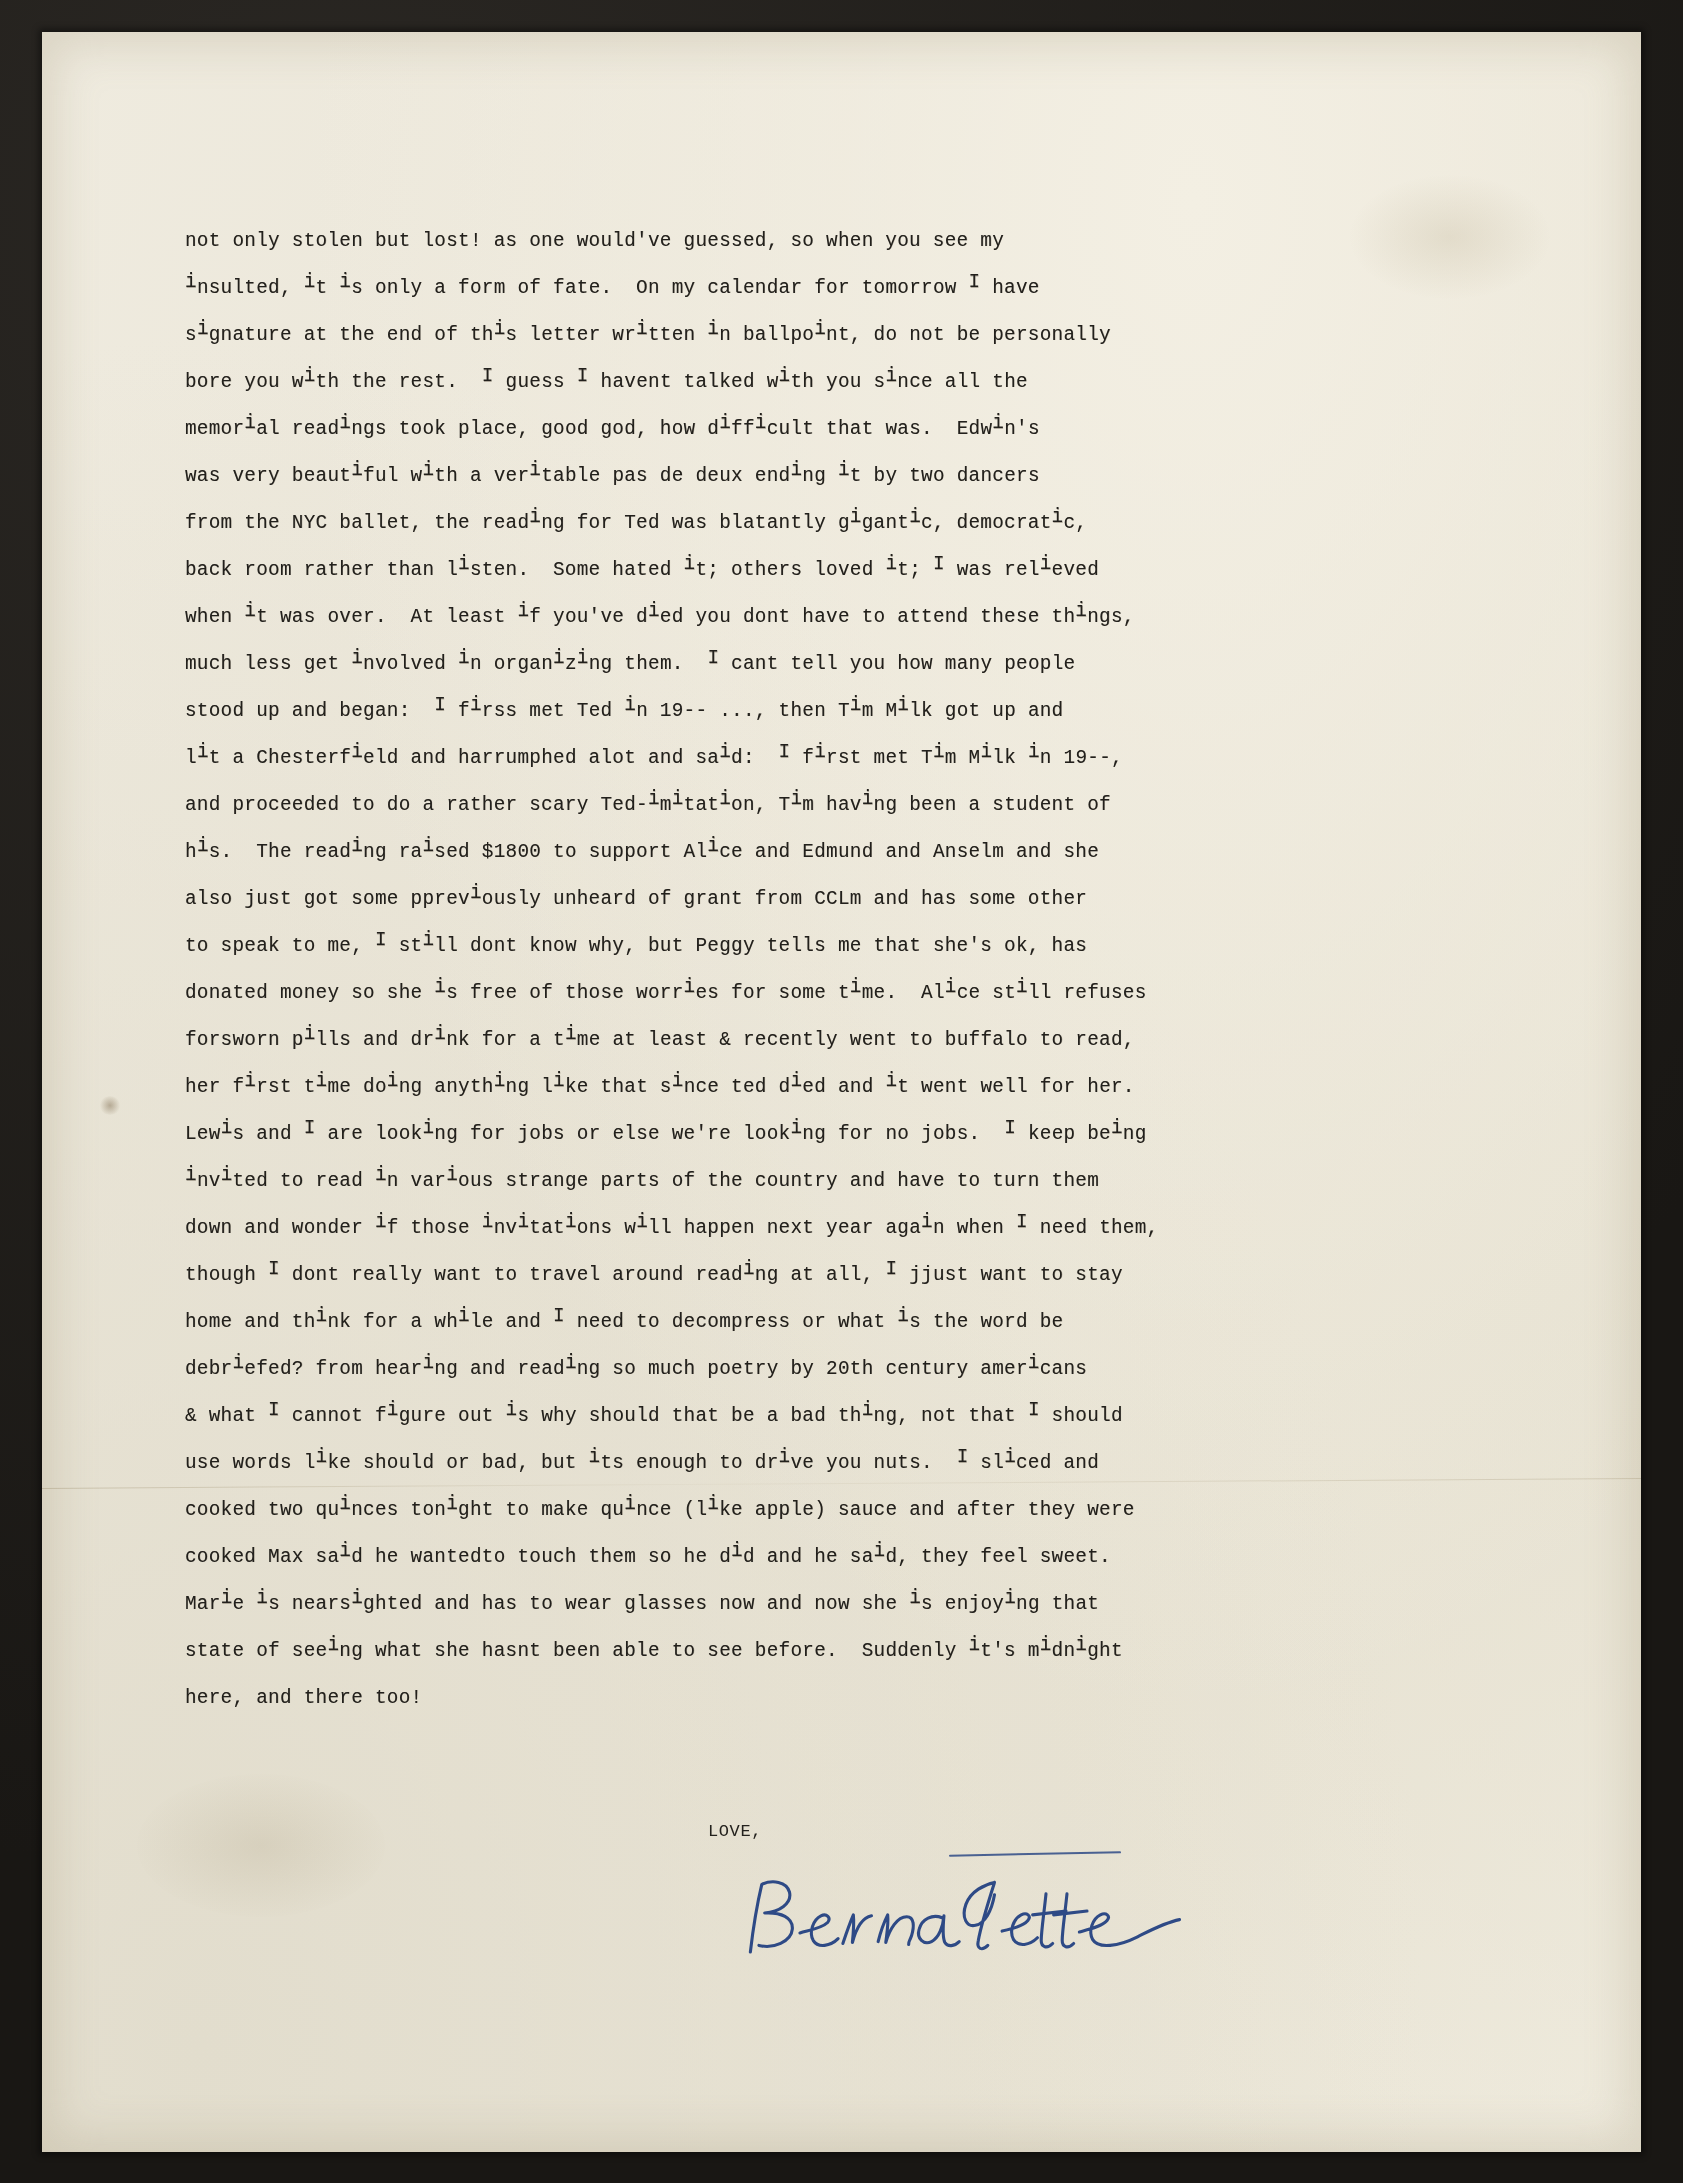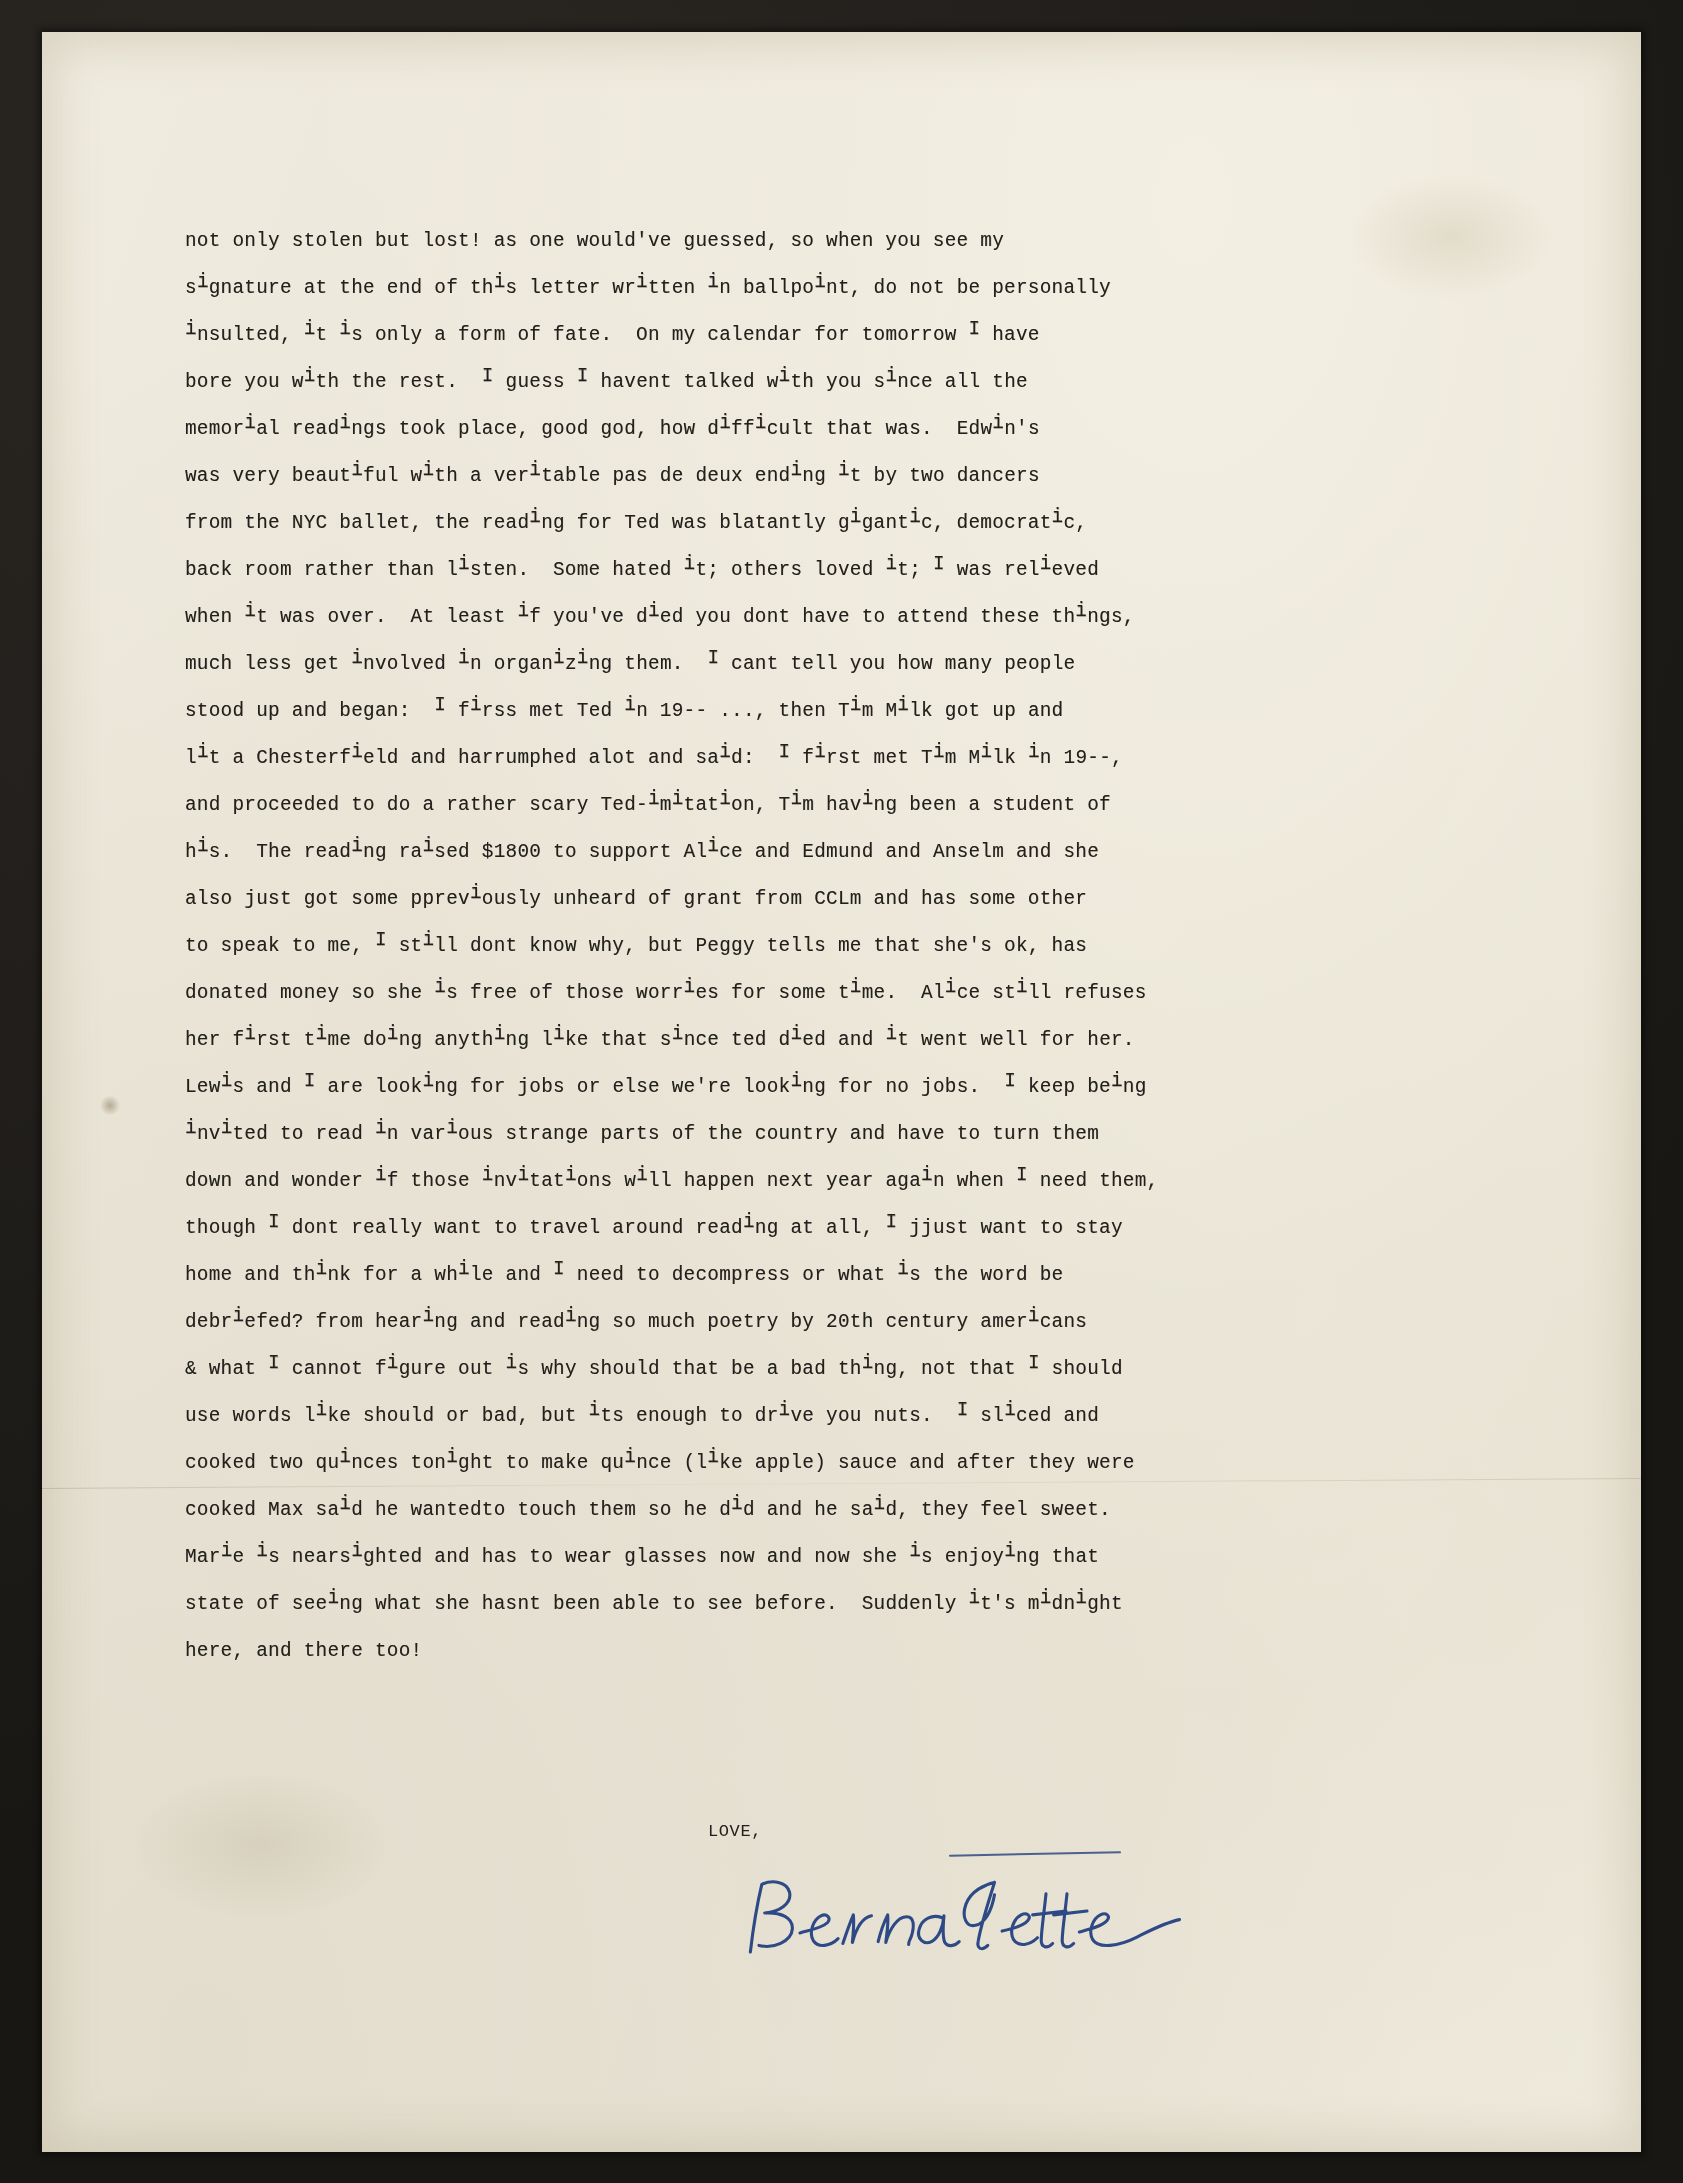--- a/index.html
+++ b/index.html
@@ -128,36 +128,37 @@
 
   <div id="paper">
 
     <div class="blotch" id="blotch-b"></div>
     <div class="blotch" id="blotch-c"></div>
     <div class="blotch" id="blotch-a"></div>
     <div id="crease"></div>
 
     <div id="letter-body">
         <span class="ln">not only stolen but lost! as one would've guessed, so when you see my</span>
+        <span class="ln"><sup class="r">i</sup>nsulted, <sup class="r">i</sup>t <sup class="r">i</sup>s only a form of fate.  On my calendar for tomorrow <sup class="r">I</sup> have</span>
         <span class="ln">s<sup class="r">i</sup>gnature at the end of th<sup class="r">i</sup>s letter wr<sup class="r">i</sup>tten <sup class="r">i</sup>n ballpo<sup class="r">i</sup>nt, do not be personally</span>
-        <span class="ln"><sup class="r">i</sup>nsulted, <sup class="r">i</sup>t <sup class="r">i</sup>s only a form of fate.  On my calendar for tomorrow <sup class="r">I</sup> have</span>
         <span class="ln">bore you w<sup class="r">i</sup>th the rest.  <sup class="r">I</sup> guess <sup class="r">I</sup> havent talked w<sup class="r">i</sup>th you s<sup class="r">i</sup>nce all the</span>
         <span class="ln">memor<sup class="r">i</sup>al read<sup class="r">i</sup>ngs took place, good god, how d<sup class="r">i</sup>ff<sup class="r">i</sup>cult that was.  Edw<sup class="r">i</sup>n's</span>
         <span class="ln">was very beaut<sup class="r">i</sup>ful w<sup class="r">i</sup>th a ver<sup class="r">i</sup>table pas de deux end<sup class="r">i</sup>ng <sup class="r">i</sup>t by two dancers</span>
         <span class="ln">from the NYC ballet, the read<sup class="r">i</sup>ng for Ted was blatantly g<sup class="r">i</sup>gant<sup class="r">i</sup>c, democrat<sup class="r">i</sup>c,</span>
         <span class="ln">back room rather than l<sup class="r">i</sup>sten.  Some hated <sup class="r">i</sup>t; others loved <sup class="r">i</sup>t; <sup class="r">I</sup> was rel<sup class="r">i</sup>eved</span>
         <span class="ln">when <sup class="r">i</sup>t was over.  At least <sup class="r">i</sup>f you've d<sup class="r">i</sup>ed you dont have to attend these th<sup class="r">i</sup>ngs,</span>
         <span class="ln">much less get <sup class="r">i</sup>nvolved <sup class="r">i</sup>n organ<sup class="r">i</sup>z<sup class="r">i</sup>ng them.  <sup class="r">I</sup> cant tell you how many people</span>
         <span class="ln">stood up and began:  <sup class="r">I</sup> f<sup class="r">i</sup>rss met Ted <sup class="r">i</sup>n 19-- ..., then T<sup class="r">i</sup>m M<sup class="r">i</sup>lk got up and</span>
         <span class="ln">l<sup class="r">i</sup>t a Chesterf<sup class="r">i</sup>eld and harrumphed alot and sa<sup class="r">i</sup>d:  <sup class="r">I</sup> f<sup class="r">i</sup>rst met T<sup class="r">i</sup>m M<sup class="r">i</sup>lk <sup class="r">i</sup>n 19--,</span>
         <span class="ln">and proceeded to do a rather scary Ted-<sup class="r">i</sup>m<sup class="r">i</sup>tat<sup class="r">i</sup>on, T<sup class="r">i</sup>m hav<sup class="r">i</sup>ng been a student of</span>
         <span class="ln">h<sup class="r">i</sup>s.  The read<sup class="r">i</sup>ng ra<sup class="r">i</sup>sed $1800 to support Al<sup class="r">i</sup>ce and Edmund and Anselm and she</span>
         <span class="ln">also just got some pprev<sup class="r">i</sup>ously unheard of grant from CCLm and has some other</span>
         <span class="ln">to speak to me, <sup class="r">I</sup> st<sup class="r">i</sup>ll dont know why, but Peggy tells me that she's ok, has</span>
         <span class="ln">donated money so she <sup class="r">i</sup>s free of those worr<sup class="r">i</sup>es for some t<sup class="r">i</sup>me.  Al<sup class="r">i</sup>ce st<sup class="r">i</sup>ll refuses</span>
+        <span class="ln">forsworn p<sup class="r">i</sup>lls and dr<sup class="r">i</sup>nk for a t<sup class="r">i</sup>me at least &amp; recently went to buffalo to read,</span>
         <span class="ln">her f<sup class="r">i</sup>rst t<sup class="r">i</sup>me do<sup class="r">i</sup>ng anyth<sup class="r">i</sup>ng l<sup class="r">i</sup>ke that s<sup class="r">i</sup>nce ted d<sup class="r">i</sup>ed and <sup class="r">i</sup>t went well for her.</span>
         <span class="ln">Lew<sup class="r">i</sup>s and <sup class="r">I</sup> are look<sup class="r">i</sup>ng for jobs or else we're look<sup class="r">i</sup>ng for no jobs.  <sup class="r">I</sup> keep be<sup class="r">i</sup>ng</span>
         <span class="ln"><sup class="r">i</sup>nv<sup class="r">i</sup>ted to read <sup class="r">i</sup>n var<sup class="r">i</sup>ous strange parts of the country and have to turn them</span>
         <span class="ln">down and wonder <sup class="r">i</sup>f those <sup class="r">i</sup>nv<sup class="r">i</sup>tat<sup class="r">i</sup>ons w<sup class="r">i</sup>ll happen next year aga<sup class="r">i</sup>n when <sup class="r">I</sup> need them,</span>
         <span class="ln">though <sup class="r">I</sup> dont really want to travel around read<sup class="r">i</sup>ng at all, <sup class="r">I</sup> jjust want to stay</span>
         <span class="ln">home and th<sup class="r">i</sup>nk for a wh<sup class="r">i</sup>le and <sup class="r">I</sup> need to decompress or what <sup class="r">i</sup>s the word be</span>
         <span class="ln">debr<sup class="r">i</sup>efed? from hear<sup class="r">i</sup>ng and read<sup class="r">i</sup>ng so much poetry by 20th century amer<sup class="r">i</sup>cans</span>
         <span class="ln">&amp; what <sup class="r">I</sup> cannot f<sup class="r">i</sup>gure out <sup class="r">i</sup>s why should that be a bad th<sup class="r">i</sup>ng, not that <sup class="r">I</sup> should</span>
         <span class="ln">use words l<sup class="r">i</sup>ke should or bad, but <sup class="r">i</sup>ts enough to dr<sup class="r">i</sup>ve you nuts.  <sup class="r">I</sup> sl<sup class="r">i</sup>ced and</span>
         <span class="ln">cooked two qu<sup class="r">i</sup>nces ton<sup class="r">i</sup>ght to make qu<sup class="r">i</sup>nce (l<sup class="r">i</sup>ke apple) sauce and after they were</span>

